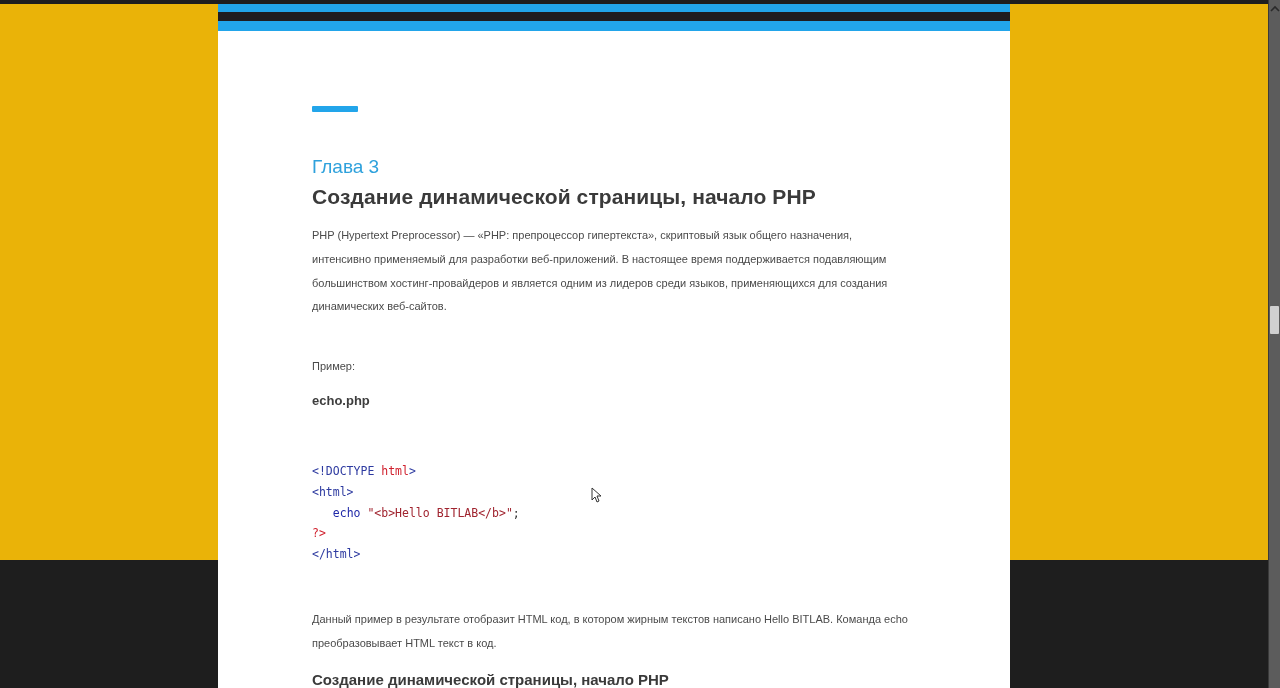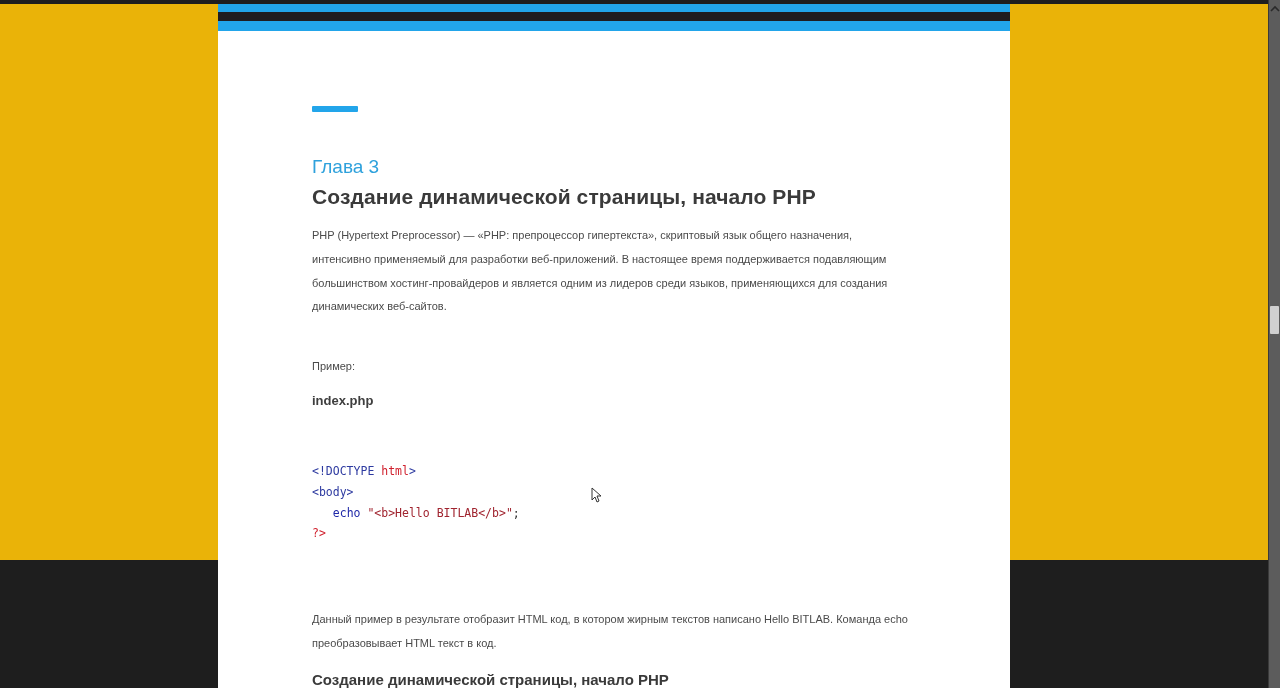--- a/index.html
+++ b/index.html
@@ -53,27 +53,28 @@
     <div class="stripe-top"></div>
     <div class="stripe-gap"></div>
     <div class="stripe-bottom"></div>
 
     <div class="accent-bar"></div>
     <div class="chapter">Глава 3</div>
     <div class="title">Создание динамической страницы, начало PHP</div>
 
     <div class="para p1">PHP (Hypertext Preprocessor) — «PHP: препроцессор гипертекста», скриптовый язык общего назначения, интенсивно применяемый для разработки веб-приложений. В настоящее время поддерживается подавляющим большинством хостинг-провайдеров и является одним из лидеров среди языков, применяющихся для создания динамических веб-сайтов.</div>
     <div class="para p-example">Пример:</div>
-    <div class="filename">index.php</div>
+    <div class="filename">echo.php</div>
 
     <div class="code">
       <div><span class="tag">&lt;!DOCTYPE </span><span class="kw">html</span><span class="tag">&gt;</span></div>
-      <div><span class="tag">&lt;body&gt;</span></div>
+      <div><span class="tag">&lt;html&gt;</span></div>
       <div><span>   </span><span class="echo">echo</span><span class="str"> "&lt;b&gt;Hello BITLAB&lt;/b&gt;"</span><span class="punct">;</span></div>
       <div><span class="kw">?&gt;</span></div>
+      <div><span class="tag">&lt;/html&gt;</span></div>
     </div>
 
     <div class="para p2">Данный пример в результате отобразит HTML код, в котором жирным текстов написано Hello BITLAB. Команда echo преобразовывает HTML текст в код.</div>
     <div class="subtitle">Создание динамической страницы, начало PHP</div>
 
     <svg class="cursor" style="left:373px;" viewBox="0 0 12 16">
       <path d="M1 1 L1 13 L4 10 L6 15 L8 14 L6 9 L10 9 Z" fill="#fff" stroke="#333" stroke-width="1"></path>
     </svg>
   </div>
 </div>

